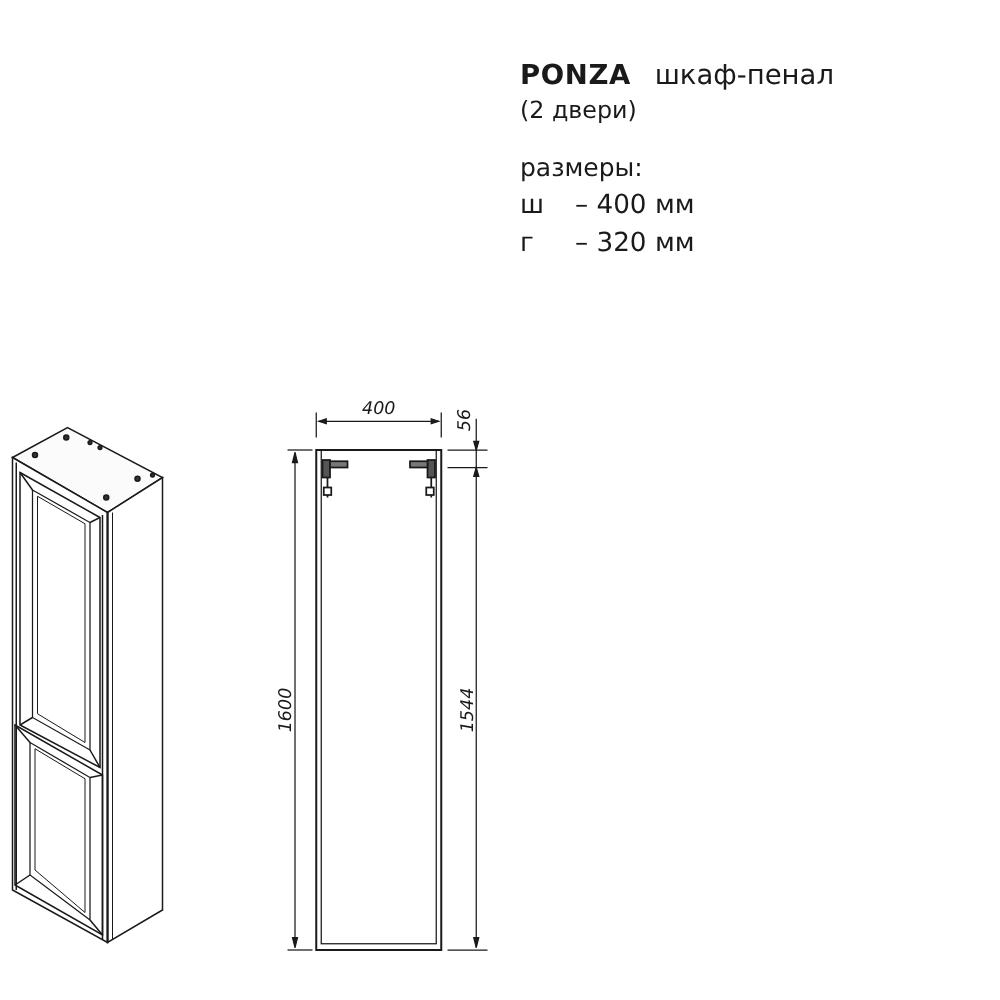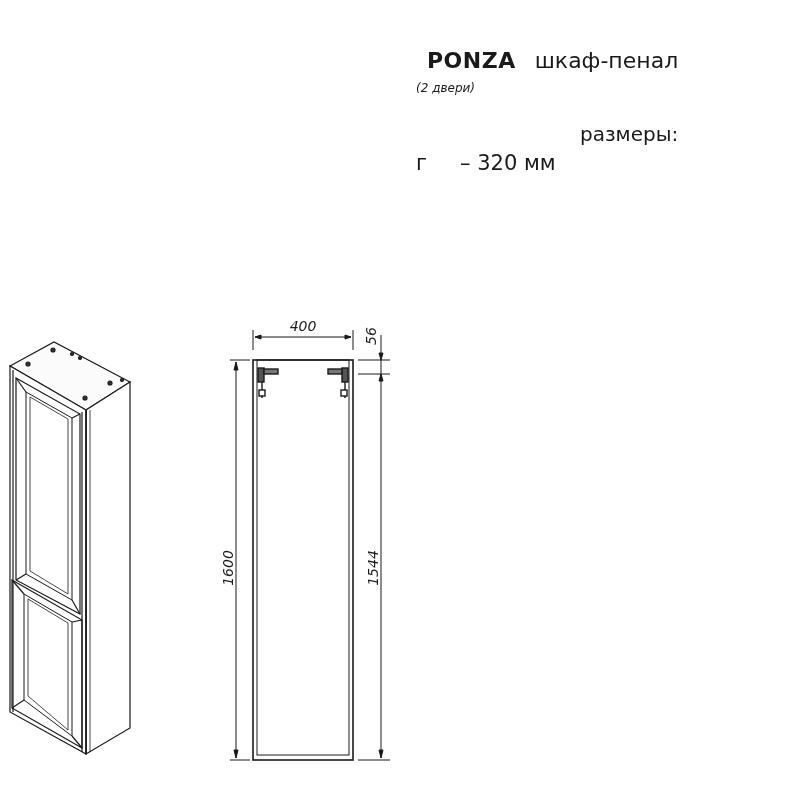--- a/index.html
+++ b/index.html
@@ -2,39 +2,42 @@
 <html><head>
 <meta charset="utf-8">
 <style>
   html, body { margin: 0; padding: 0; background: #ffffff; }
   body { width: 800px; height: 800px; position: relative; overflow: hidden;
          font-family: "DejaVu Sans", sans-serif; color: #1a1a1a; }
   .spec { position: absolute; left: 416px; top: 36px; }
   .art-line { font-size: 23px; line-height: 34px; white-space: nowrap; letter-spacing: 0.2px; }
   .art-code { font-weight: bold; letter-spacing: 1px; }
   .art-side { font-size: 20px; font-weight: normal; }
-  .title-line { margin-top: 10px; font-size: 22px; line-height: 30px; white-space: nowrap; margin-left: 11px; }
+  .title-line { margin-top: 10px; font-size: 22px; line-height: 30px; white-space: nowrap; }
   .title-brand { font-weight: bold; letter-spacing: 0.5px; margin-right: 12px; }
-  .subtitle { font-size: 12px; line-height: 24px; font-style: italic; }
-  .dims-head { margin-top: 20px; font-size: 20px; line-height: 28px; text-align: right; }
+  .subtitle { font-size: 19px; line-height: 24px; }
+  .dims-head { margin-top: 20px; font-size: 20px; line-height: 28px; }
   .dim-row { font-size: 21px; line-height: 31px; white-space: nowrap; }
   .dim-key { display: inline-block; width: 44px; }
   .drawing { position: absolute; left: 0; top: 0; }
   .dimtxt { font-family: "DejaVu Sans", sans-serif; font-style: italic; font-size: 14px; fill: #1a1a1a; }
 </style>
 </head>
 <body>
 
 <div class="spec">
   <div class="title-line">
     <span class="title-brand">PONZA</span>
     <span>шкаф-пенал</span>
   </div>
   <div class="subtitle">(2 двери)</div>
   <div class="dims-head">размеры:</div>
+  <div class="dim-row">
+    <span class="dim-key">ш</span><span>– 400 мм</span>
+  </div>
   <div class="dim-row">
     <span class="dim-key">г</span><span>– 320 мм</span>
   </div>
 </div>
 
 <svg class="drawing" width="800" height="800" viewBox="0 0 800 800">
 
   <g stroke="#1a1a1a" fill="none" stroke-width="1.2">
 
     <polygon points="10,366 54,342 130,382 86,410" fill="#fbfbfb"></polygon>

